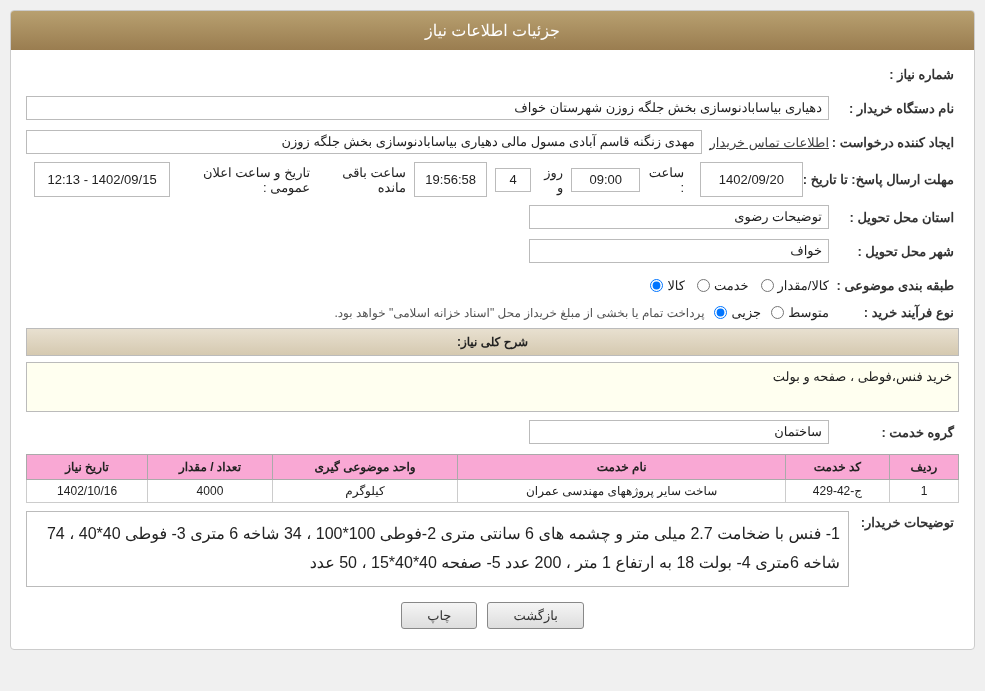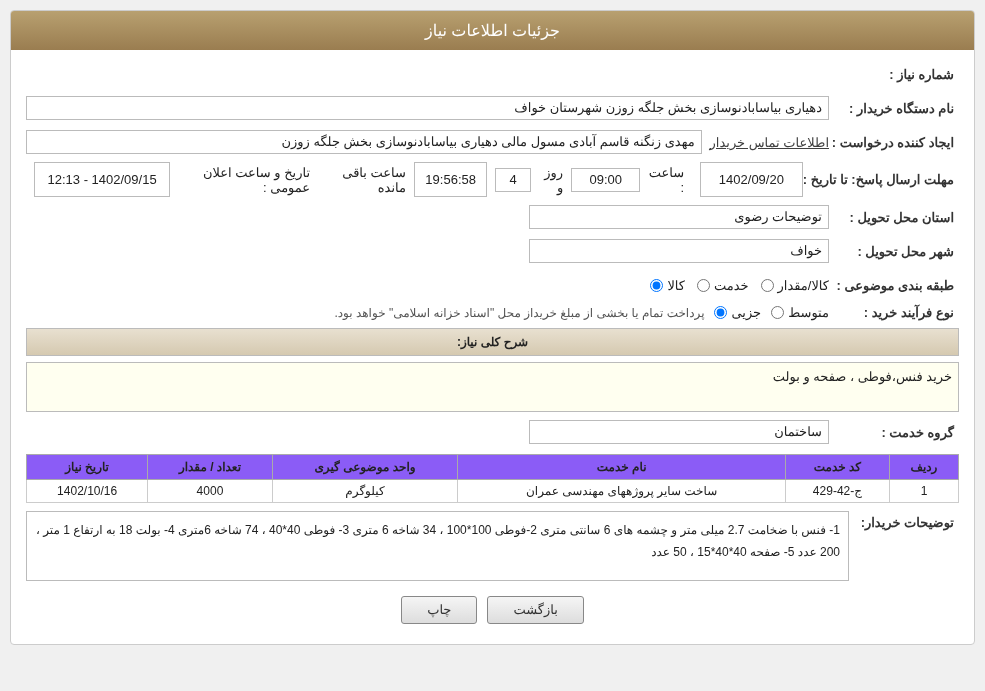--- a/index.html
+++ b/index.html
@@ -163,58 +163,58 @@
     .table-container {
       margin: 8px 0;
       overflow-x: auto;
     }
     table {
       width: 100%;
       border-collapse: collapse;
       font-size: 12px;
     }
     table th {
-      background: #8b5cf6;
+      background: #f9a8d4;
       border: 1px solid #aaa;
       padding: 5px 8px;
       text-align: center;
       font-weight: bold;
     }
     table td {
       border: 1px solid #ccc;
       padding: 4px 8px;
       text-align: center;
       background: #fff;
     }
     .tawzih-box {
       border: 1px solid #bbb;
       background: #fff;
       padding: 8px;
       min-height: 70px;
       text-align: right;
       line-height: 1.8;
-      font-size: 12px;
+      font-size: 16px;
     }
     .tawzih-row {
       display: flex;
       align-items: flex-start;
       margin-bottom: 6px;
     }
     .btn-row {
       display: flex;
       justify-content: center;
       gap: 10px;
       margin: 15px 0 10px 0;
     }
     .btn {
       padding: 5px 25px;
       border: 1px solid #888;
       border-radius: 3px;
       cursor: pointer;
-      font-family: Liberation Serif, serif;
+      font-family: Liberation Sans, sans-serif;
       font-size: 13px;
     }
     .btn-back {
       background: linear-gradient(to bottom, #f5f5f5, #ddd);
       color: #333;
     }
     .btn-print {
       background: linear-gradient(to bottom, #f5f5f5, #ddd);
       color: #333;
     }

